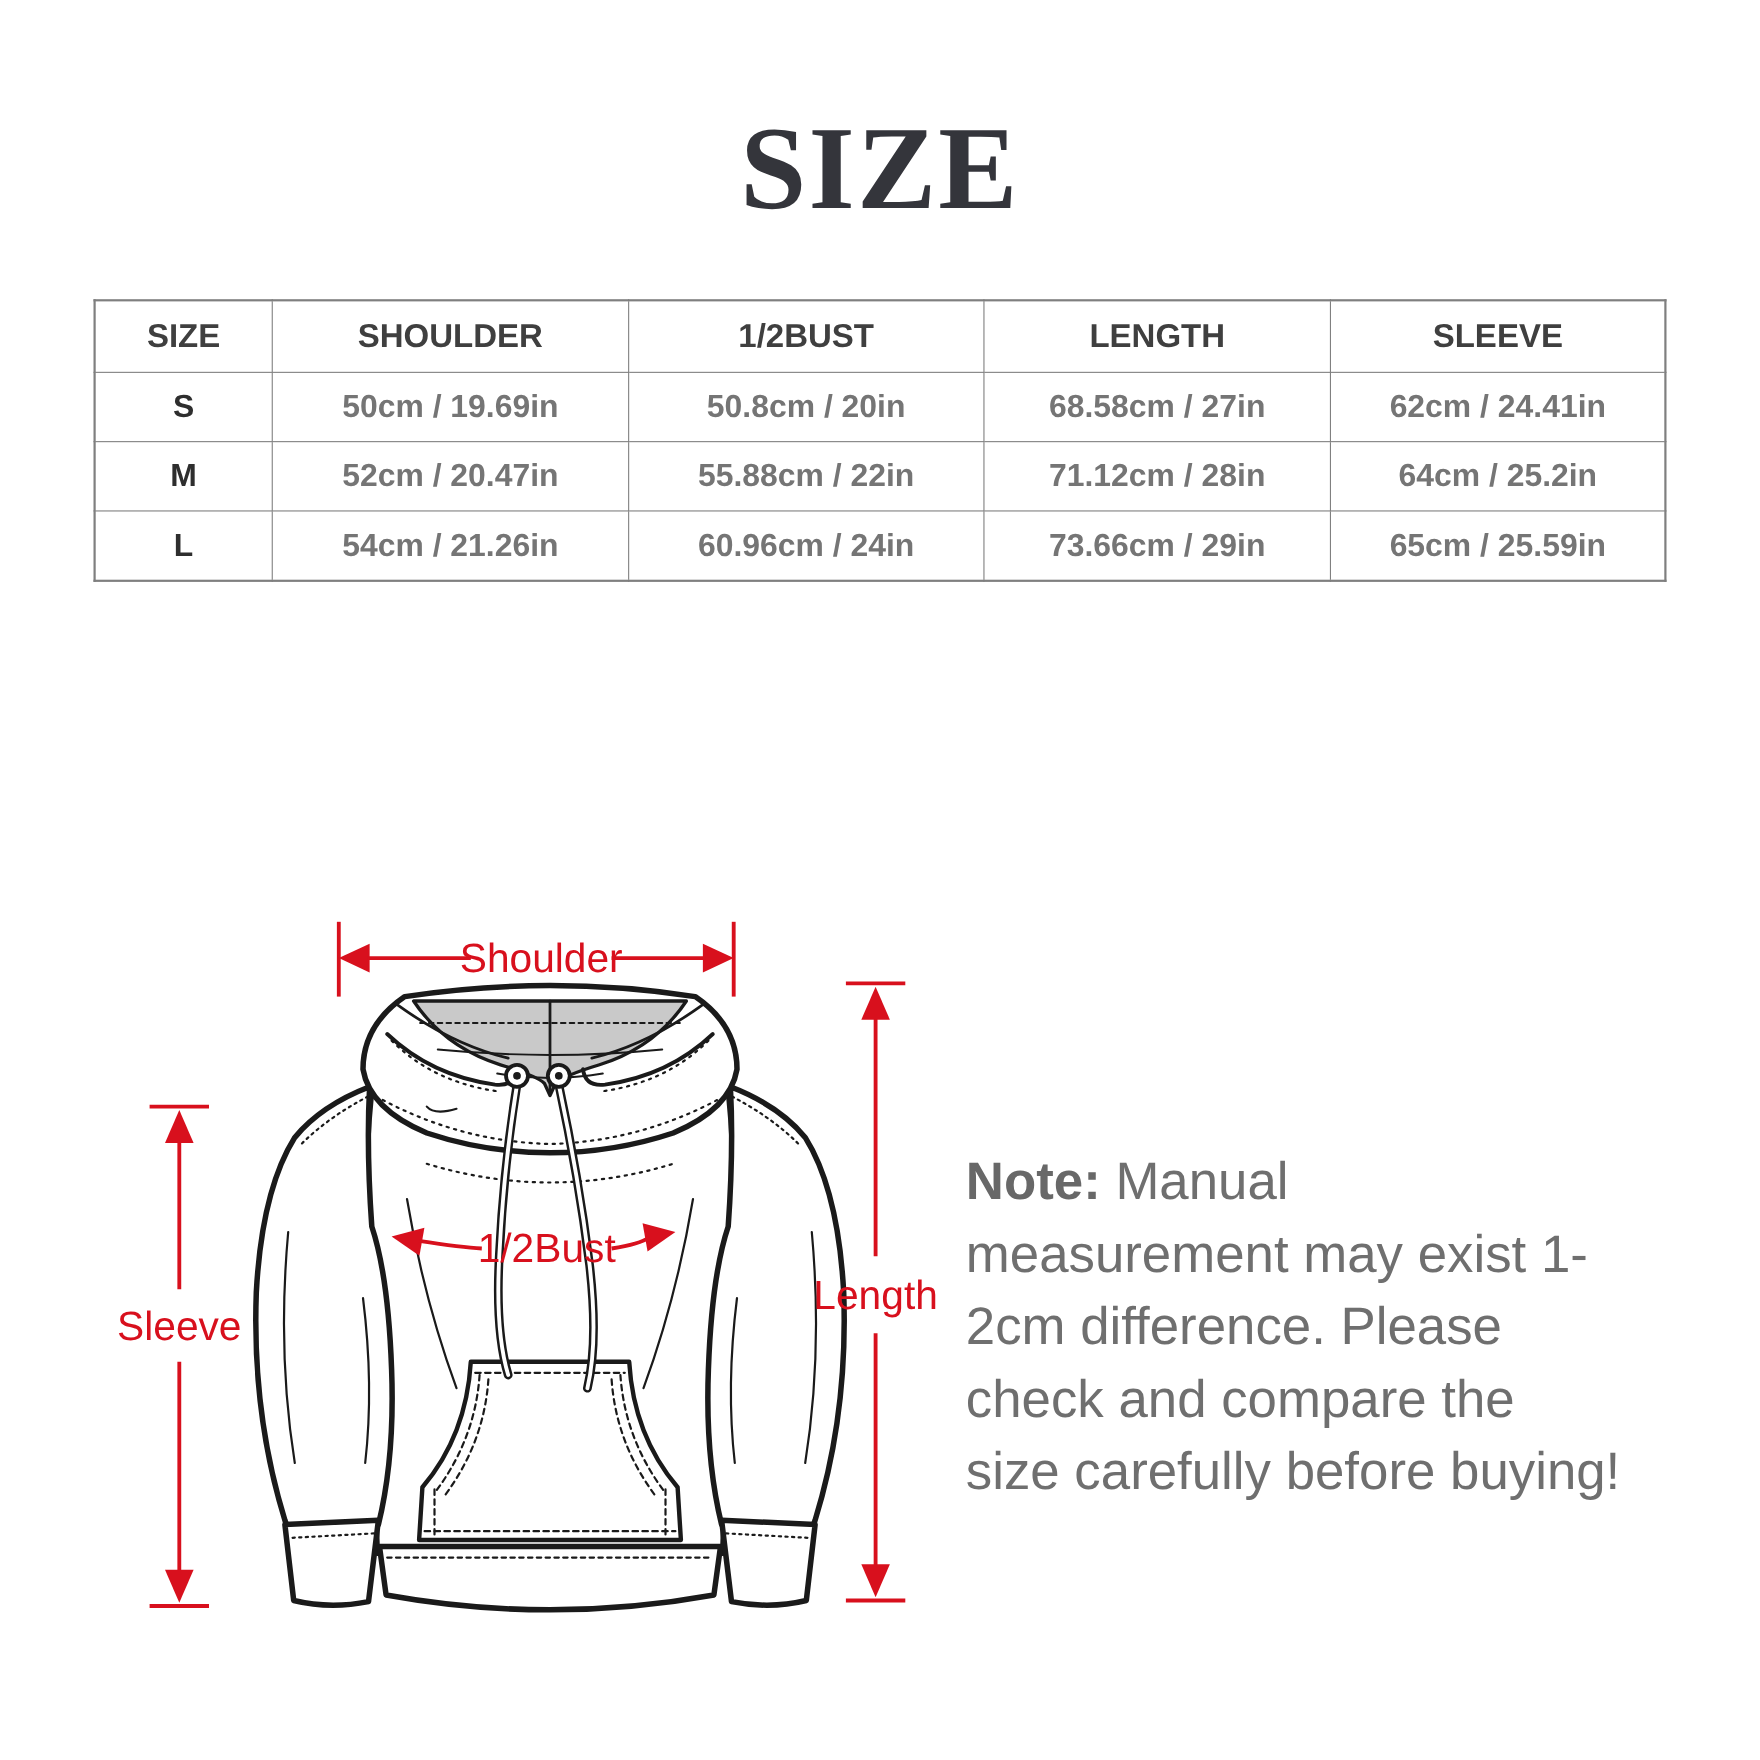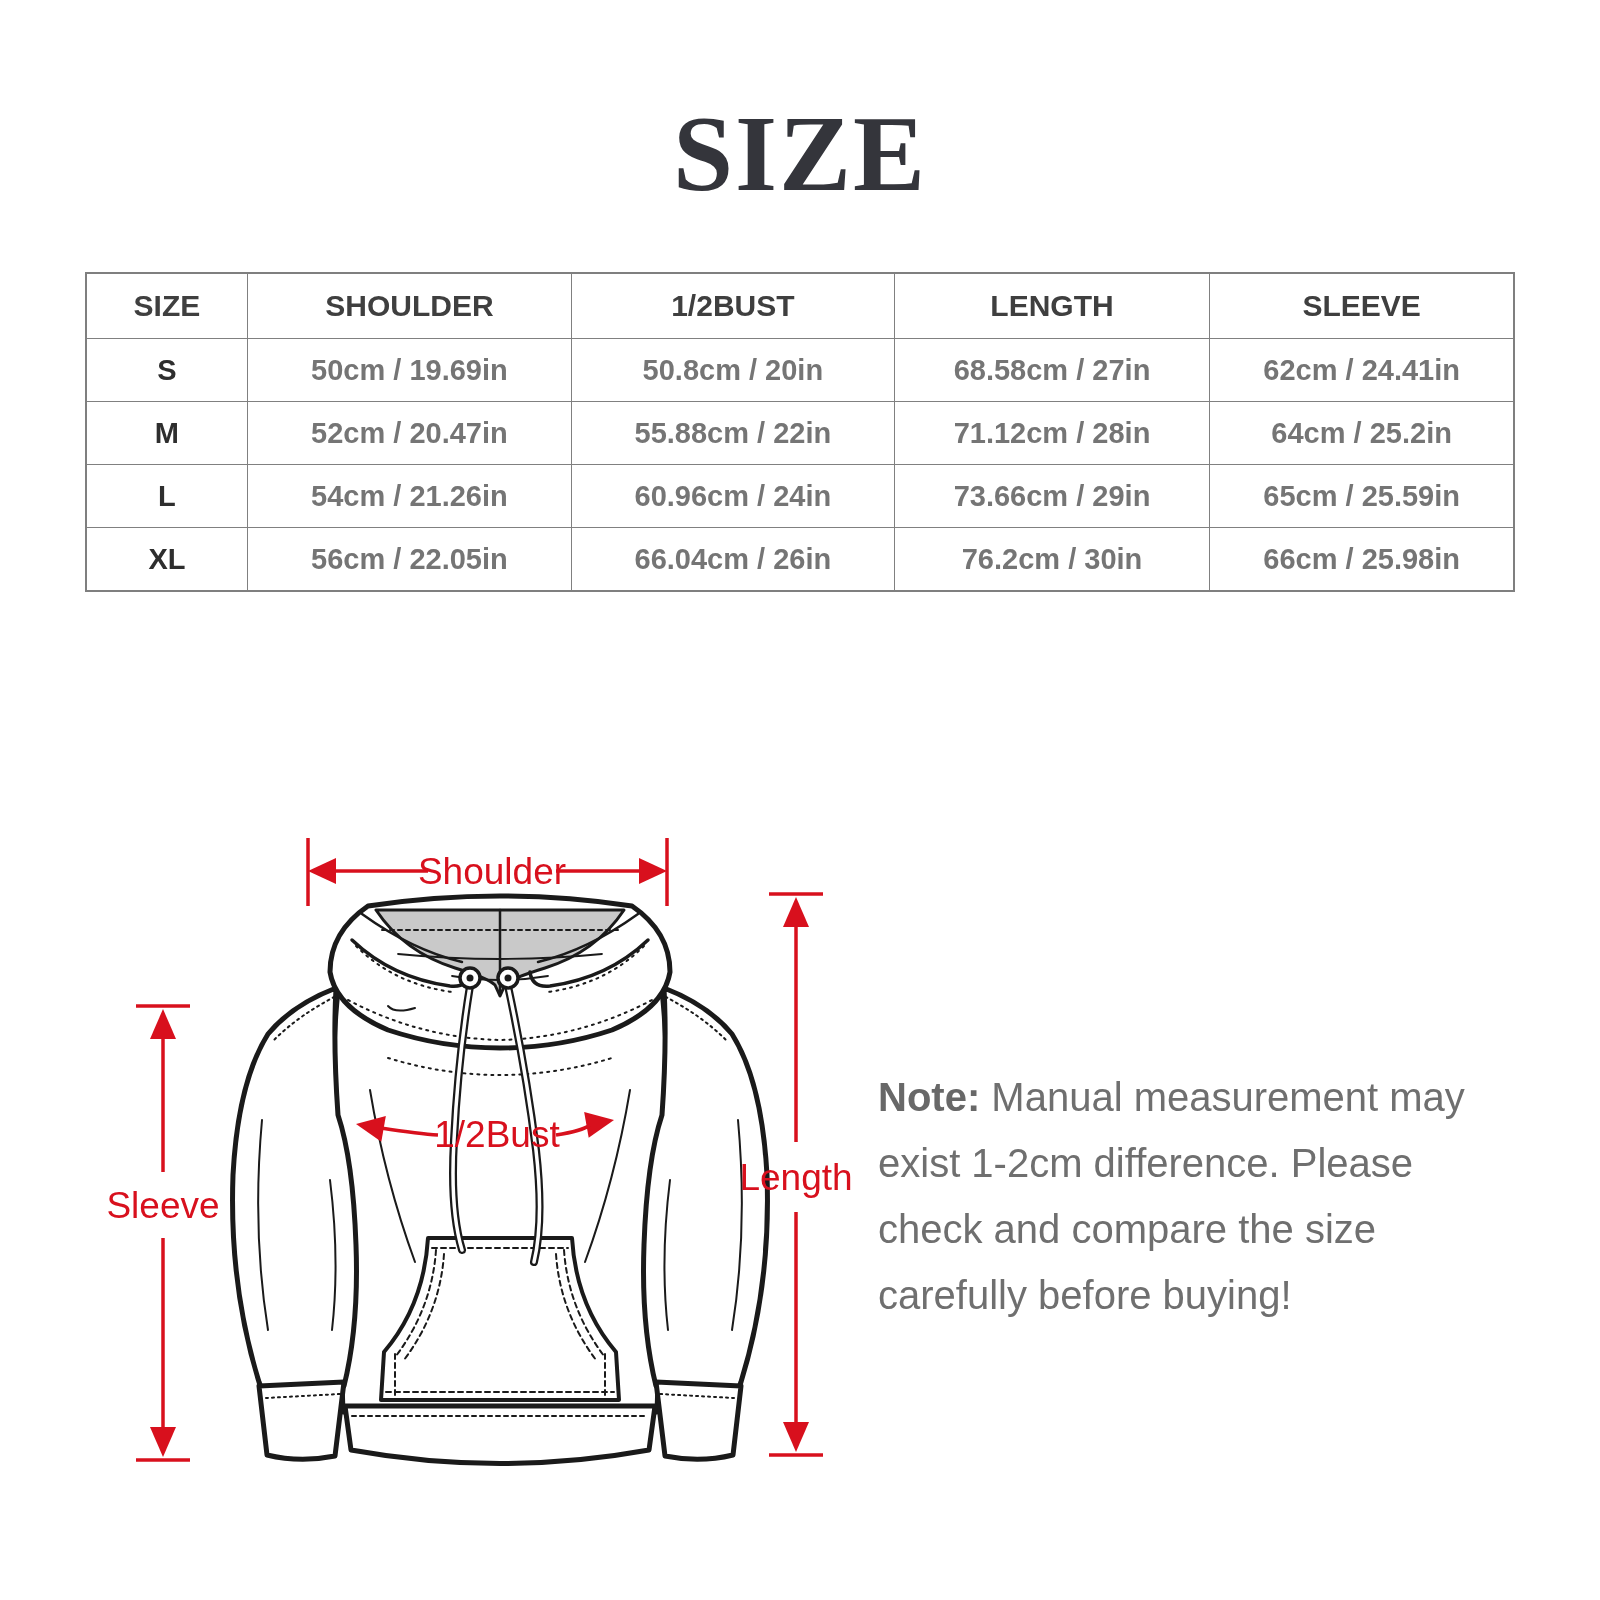--- a/index.html
+++ b/index.html
@@ -24,22 +24,22 @@
   .size-table th{height:64px;font-size:30px;font-weight:bold;color:#3f3f3f;}
   .size-table td{height:62px;font-size:29px;color:#757575;font-weight:bold;}
   .size-table td.size-col{font-weight:bold;color:#2e2e2e;}
   .col-size{width:11.3%;}
   .col-shoulder{width:22.7%;}
   .col-bust{width:22.6%;}
   .col-length{width:22.1%;}
   .col-sleeve{width:21.3%;}
   .diagram-svg{position:absolute;left:60px;top:800px;width:810px;height:790px;}
   .note-block{
-    position:absolute;left:878px;top:1064px;width:596px;
-    font-size:40px;line-height:66px;color:#6f6f6f;
+    position:absolute;left:878px;top:1042px;width:596px;
+    font-size:48px;line-height:66px;color:#6f6f6f;
   }
   .note-label{font-weight:bold;color:#686868;}
 </style>
 </head>
 <body>
 
 <div class="page-title">SIZE</div>
 
 <table class="size-table">
   <colgroup>
@@ -72,27 +72,20 @@
       <td>55.88cm / 22in</td>
       <td>71.12cm / 28in</td>
       <td>64cm / 25.2in</td>
     </tr>
     <tr>
       <td class="size-col">L</td>
       <td>54cm / 21.26in</td>
       <td>60.96cm / 24in</td>
       <td>73.66cm / 29in</td>
       <td>65cm / 25.59in</td>
-    </tr>
-    <tr>
-      <td class="size-col">XL</td>
-      <td>56cm / 22.05in</td>
-      <td>66.04cm / 26in</td>
-      <td>76.2cm / 30in</td>
-      <td>66cm / 25.98in</td>
     </tr>
   </tbody>
 </table>
 
 <svg class="diagram-svg" viewBox="60 800 810 790" xmlns="http://www.w3.org/2000/svg">
 
   <g stroke="#1a1a1a" fill="none" stroke-linecap="round" stroke-linejoin="round">
 
     <path fill="#ffffff" stroke-width="5" d="M338,990 Q420,955 500,955 Q580,955 662,990 Q670,1070 666,1150 L657,1412 L343,1412 L334,1150 Q330,1070 338,990 Z"></path>
 

